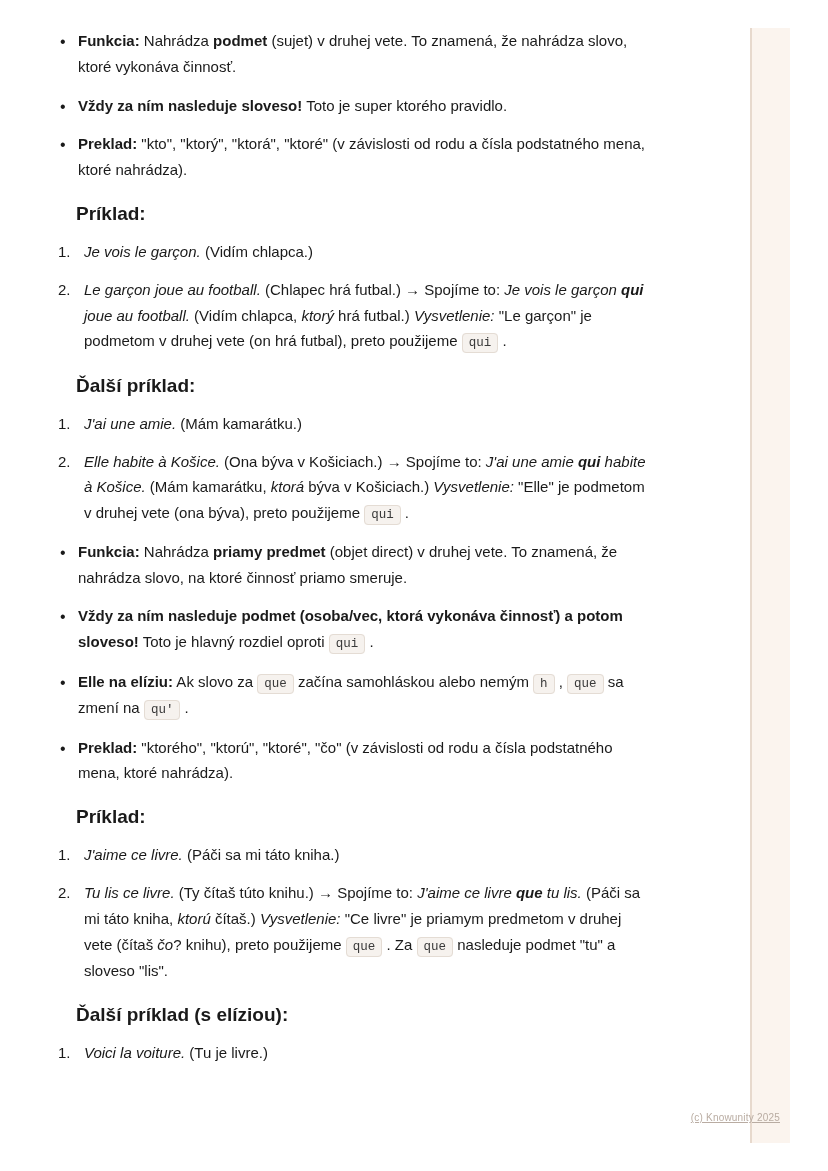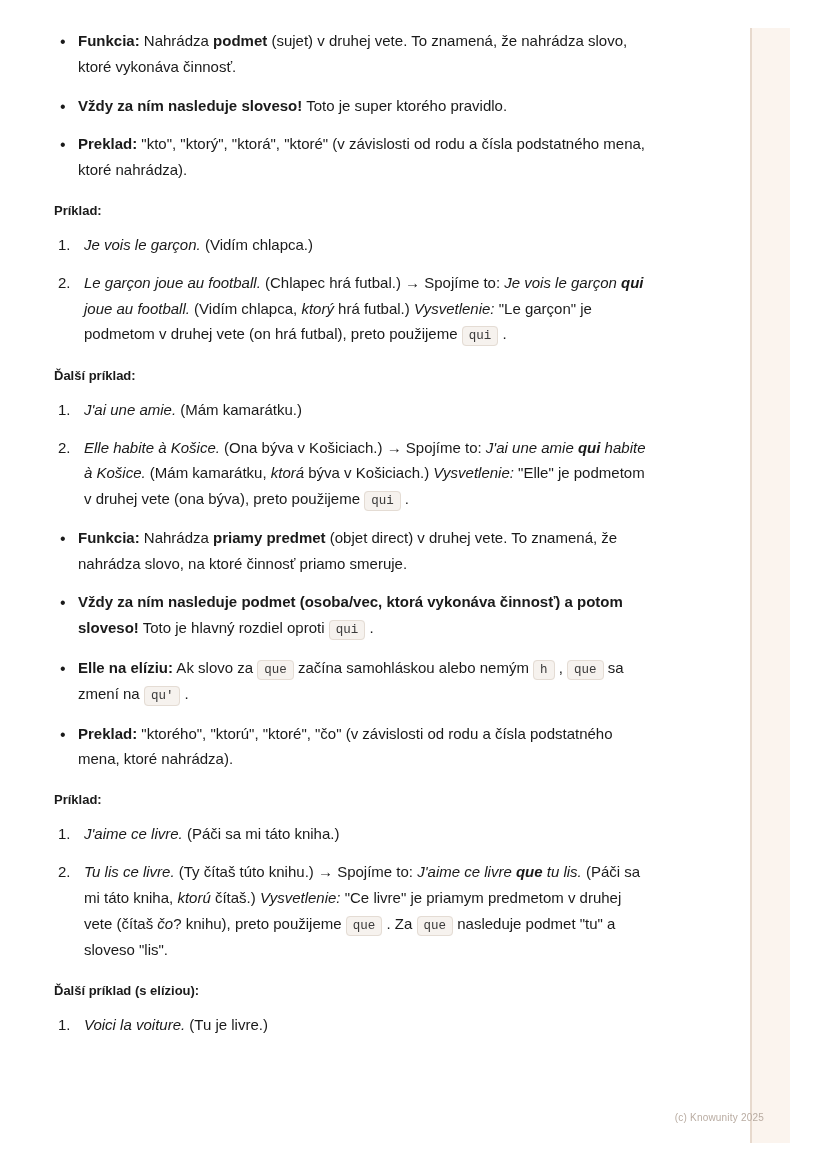--- a/index.html
+++ b/index.html
@@ -34,26 +34,27 @@
     position: absolute;
     right: 38px;
     top: 28px;
     width: 40px;
     height: 1115px;
     background: #fbf4ee;
     border-left: 2px solid #e7d9cd;
   }
   .watermark {
     position: absolute;
-    right: 64px;
+    right: 48px;
     bottom: 48px;
     font-size: 10px;
     color: #b9aca2;
     letter-spacing: 0.2px;
     white-space: nowrap;
+    text-decoration: underline;
   }
 
   ul.bullets {
     list-style: none;
     margin: 0 0 0 0;
     padding: 0;
   }
   ul.bullets > li {
     position: relative;
     padding-left: 26px;
@@ -87,23 +88,23 @@
   ol.nums > li::before {
     content: counter(li) ".";
     position: absolute;
     left: 6px;
     top: 0;
     font-size: 15px;
     line-height: 1.72;
     color: #1a1a1a;
   }
   .sub-head {
-    font-size: 13px;
+    font-size: 19px;
     font-weight: bold;
-    margin: 20px 0 14px 2px;
+    margin: 20px 0 14px 24px;
   }
   h2.section {
     color: #c2621c;
     font-size: 21px;
     font-weight: bold;
     margin: 30px 0 18px 0;
     letter-spacing: -0.1px;
   }
   b, strong { font-weight: bold; }
   i, em { font-style: italic; }

